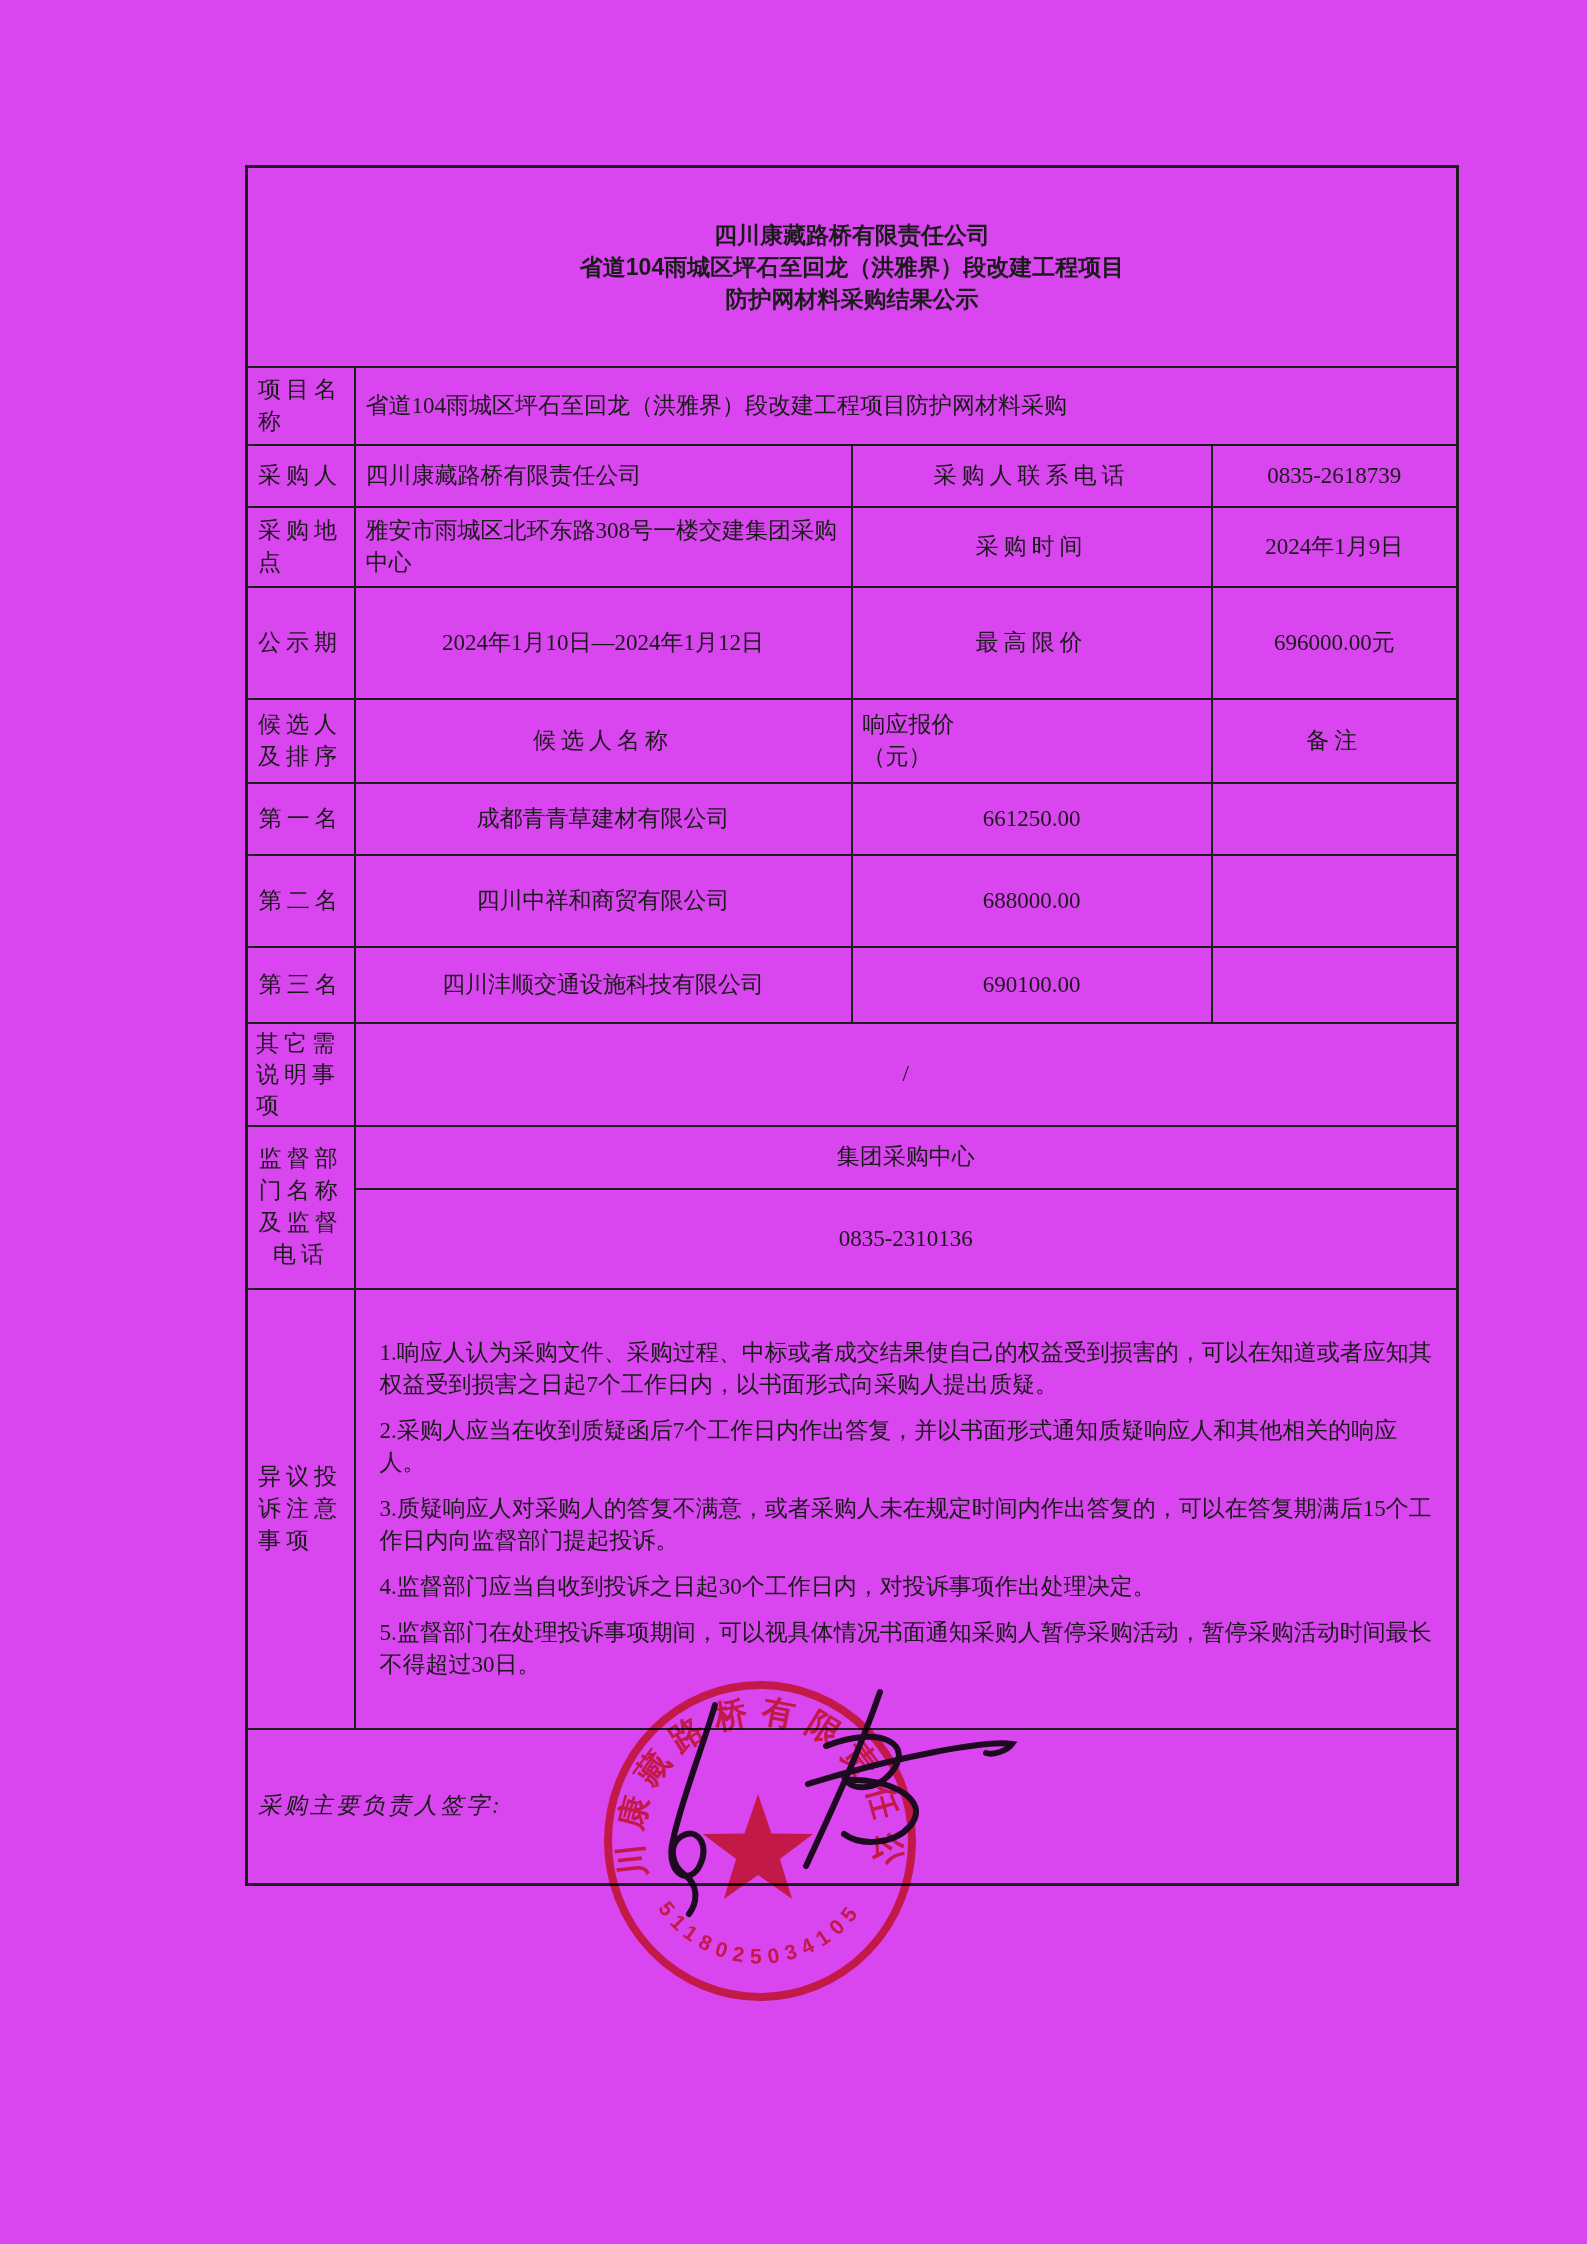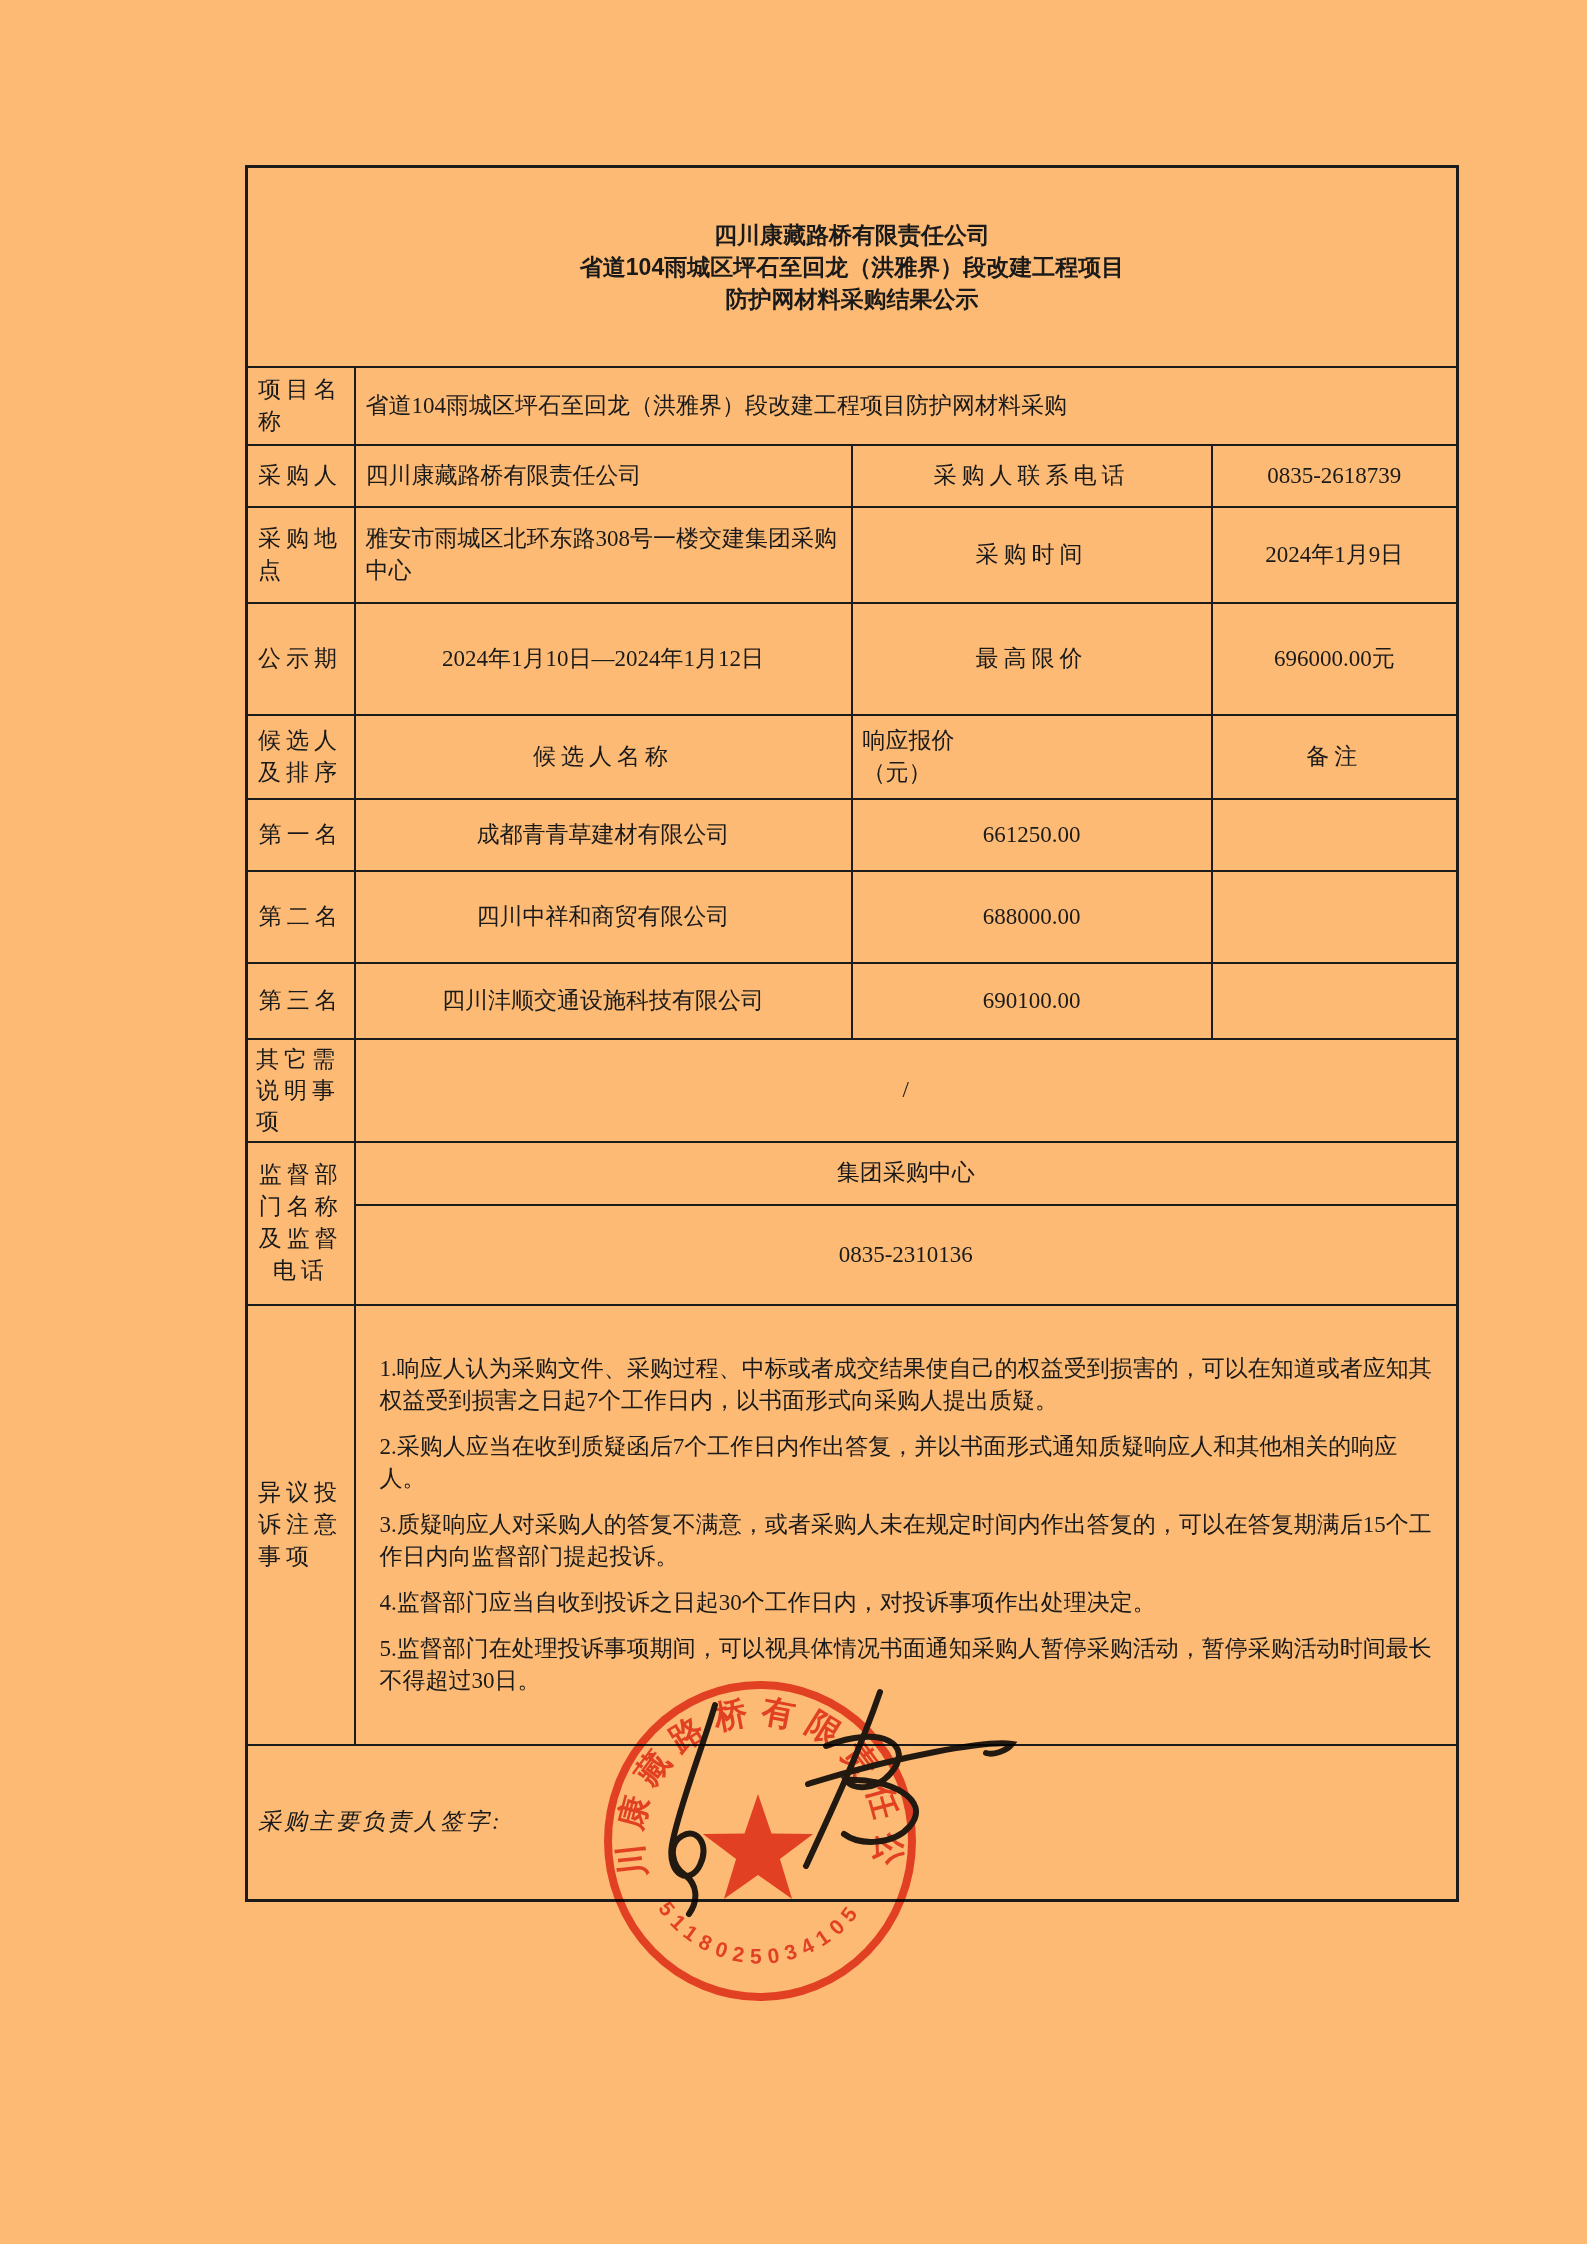--- a/index.html
+++ b/index.html
@@ -4,21 +4,21 @@
 <style>
   html,body{margin:0;padding:0;}
   body{
     width:1587px;height:2244px;
     background:#ffffff;
     font-family:"Liberation Serif","DejaVu Serif",serif;
     color:#1a1a1a;
     position:relative;
     overflow:hidden;
   }
-  .page{position:absolute;inset:0;background:#fdba74;padding-left:40px;}
+  .page{position:absolute;inset:0;background:#d946ef;padding-left:40px;}
   table.doc{
     position:absolute;
     left:245px;top:165px;
     width:1211px;
     border-collapse:collapse;
     table-layout:fixed;
     border:3px solid #1c1c1c;
   }
   table.doc td{
     border:2px solid #1c1c1c;
@@ -79,21 +79,21 @@
       <td colspan="3">省道104雨城区坪石至回龙（洪雅界）段改建工程项目防护网材料采购</td>
     </tr>
 
     <tr style="height:62px">
       <td class="lbl">采购人</td>
       <td>四川康藏路桥有限责任公司</td>
       <td class="ctr lbl">采购人联系电话</td>
       <td class="ctr">0835-2618739</td>
     </tr>
 
-    <tr style="height:96px">
+    <tr style="height:80px">
       <td class="lbl">采购地点</td>
       <td>雅安市雨城区北环东路308号一楼交建集团采购中心</td>
       <td class="ctr lbl">采购时间</td>
       <td class="ctr">2024年1月9日</td>
     </tr>
 
     <tr style="height:112px">
       <td class="lbl">公示期</td>
       <td class="ctr">2024年1月10日—2024年1月12日</td>
       <td class="ctr lbl">最高限价</td>

